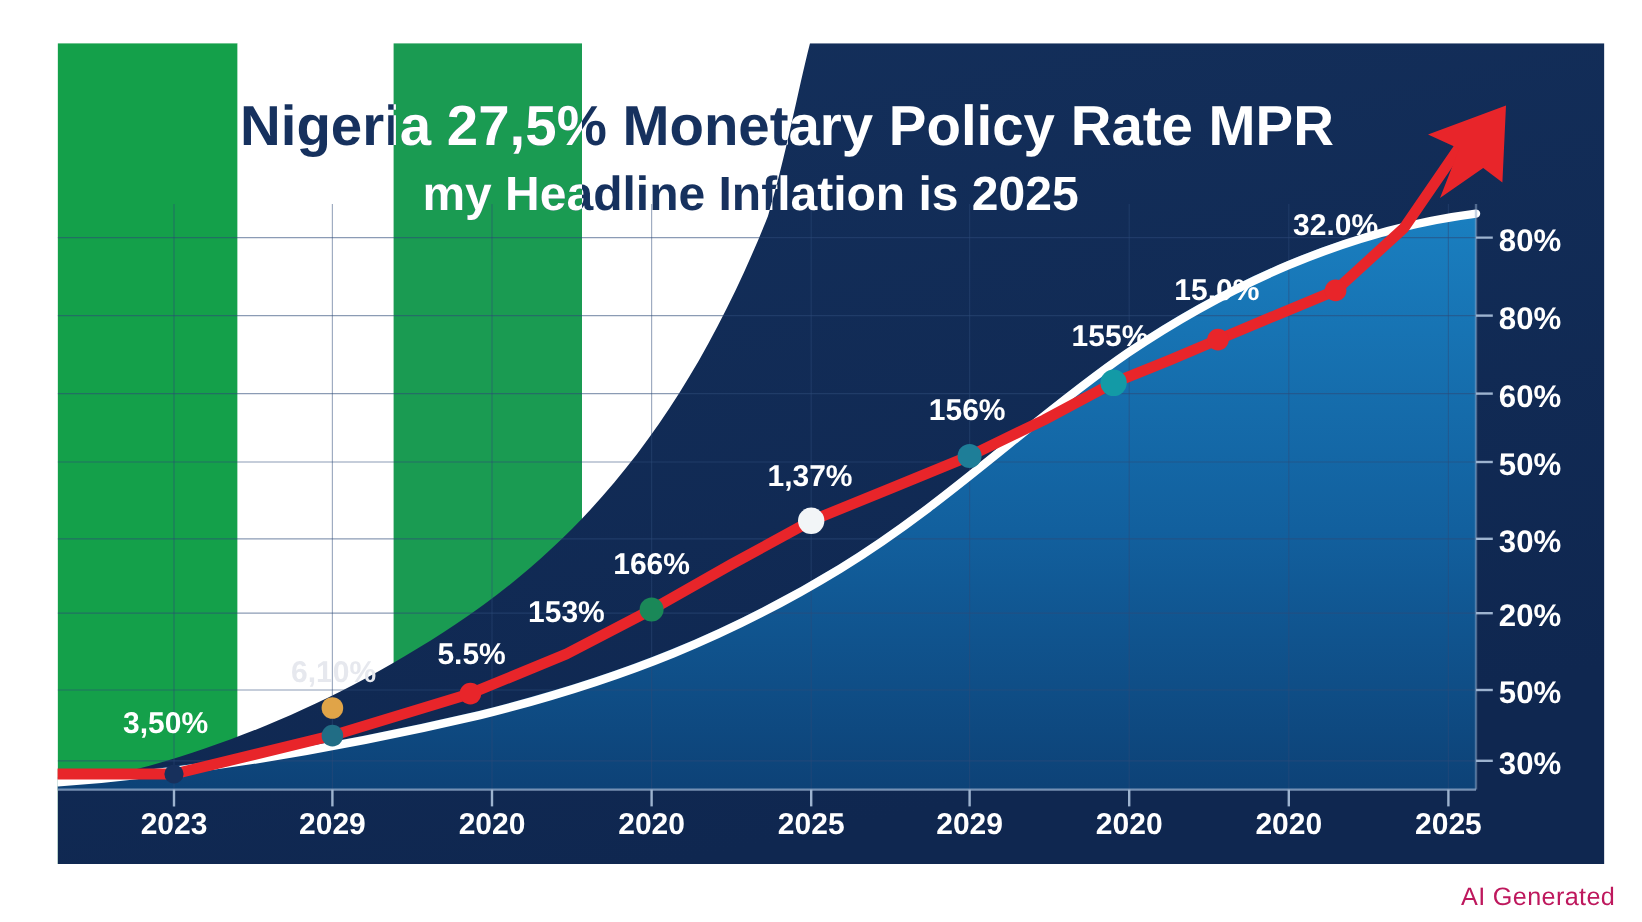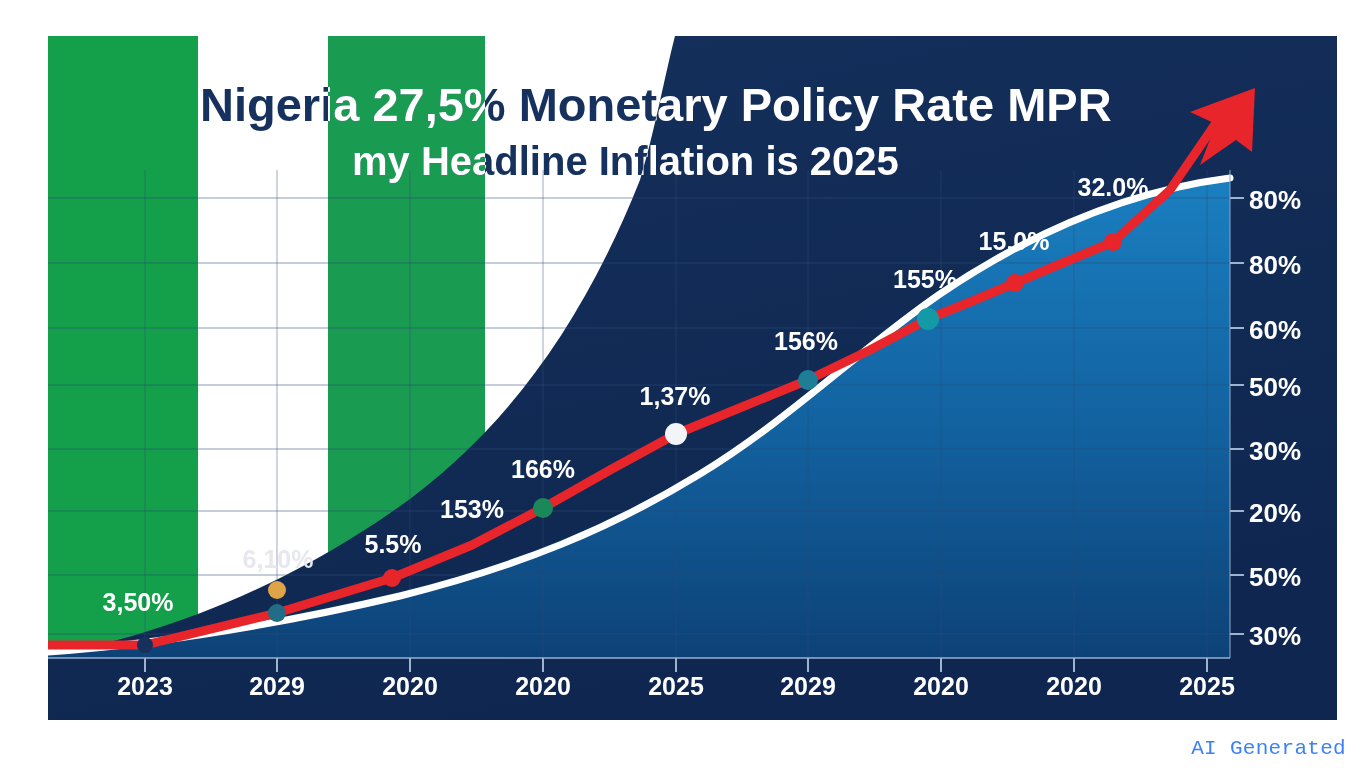--- a/index.html
+++ b/index.html
@@ -15,23 +15,23 @@
 
   .title-line{
     font-weight:bold;
     font-family:"Liberation Sans", sans-serif;
   }
   .footer-label{
     position:absolute;
     right:22px;
     bottom:8px;
     font-size:21px;
-    color:#3b82f6;
+    color:#be185d;
     letter-spacing:0.3px;
-    font-family:Liberation Mono, monospace;
+    font-family:Liberation Sans, sans-serif;
   }
 </style>
 </head>
 <body>
 
 <div id="stage">
 
   <svg id="chart-svg" viewBox="0 0 1368 768">
     <defs>
       <clipPath id="panelClip">

